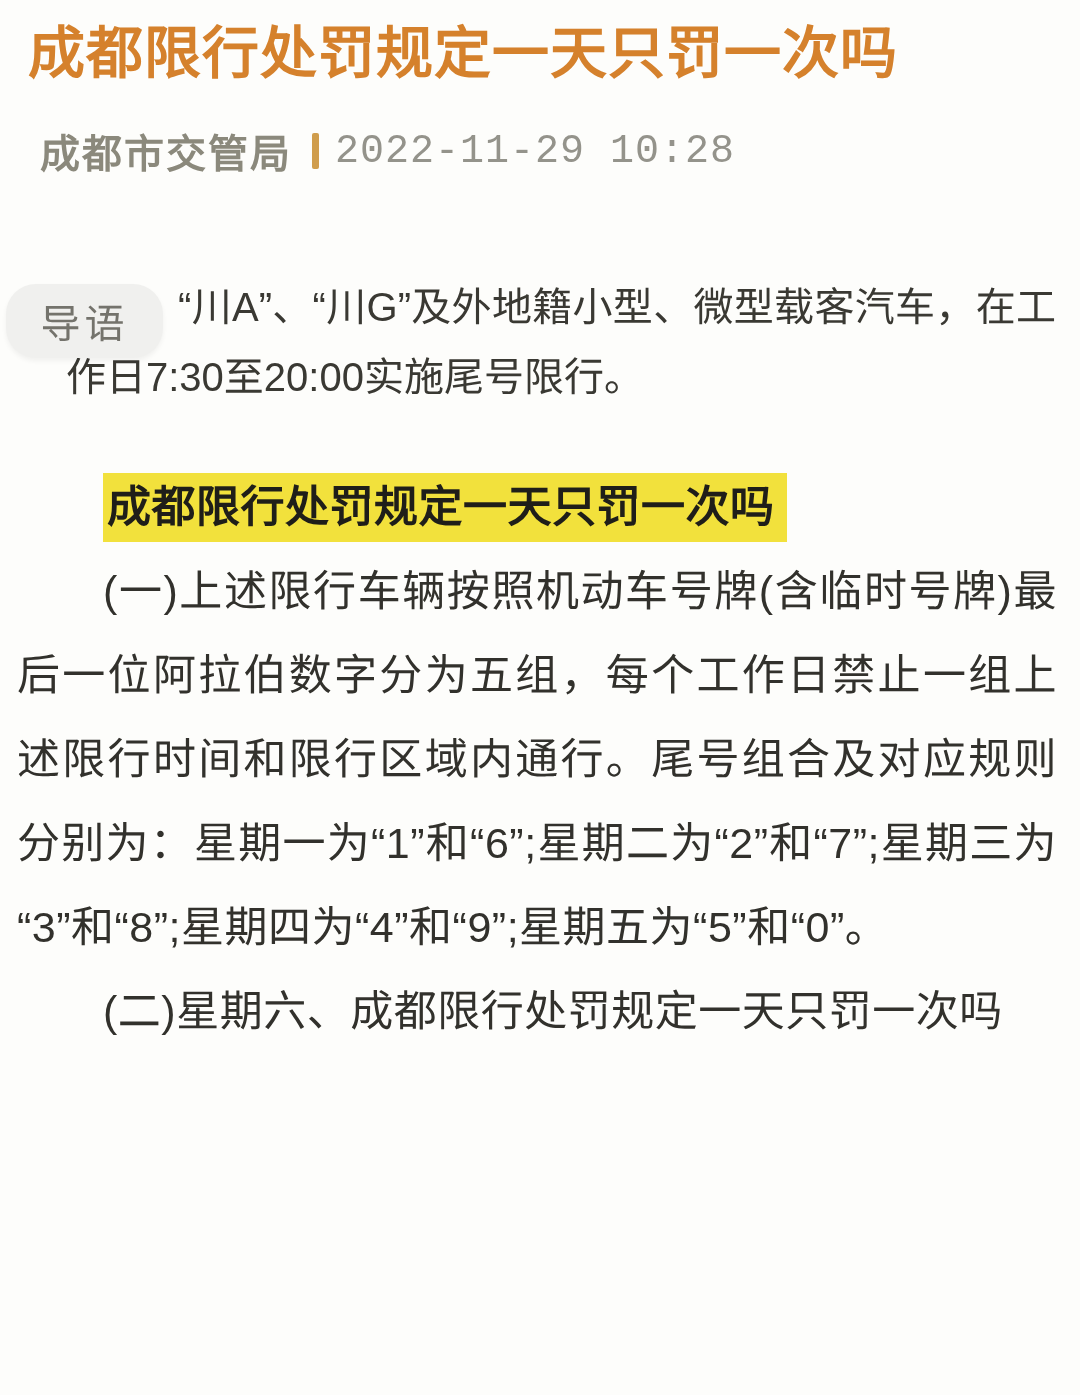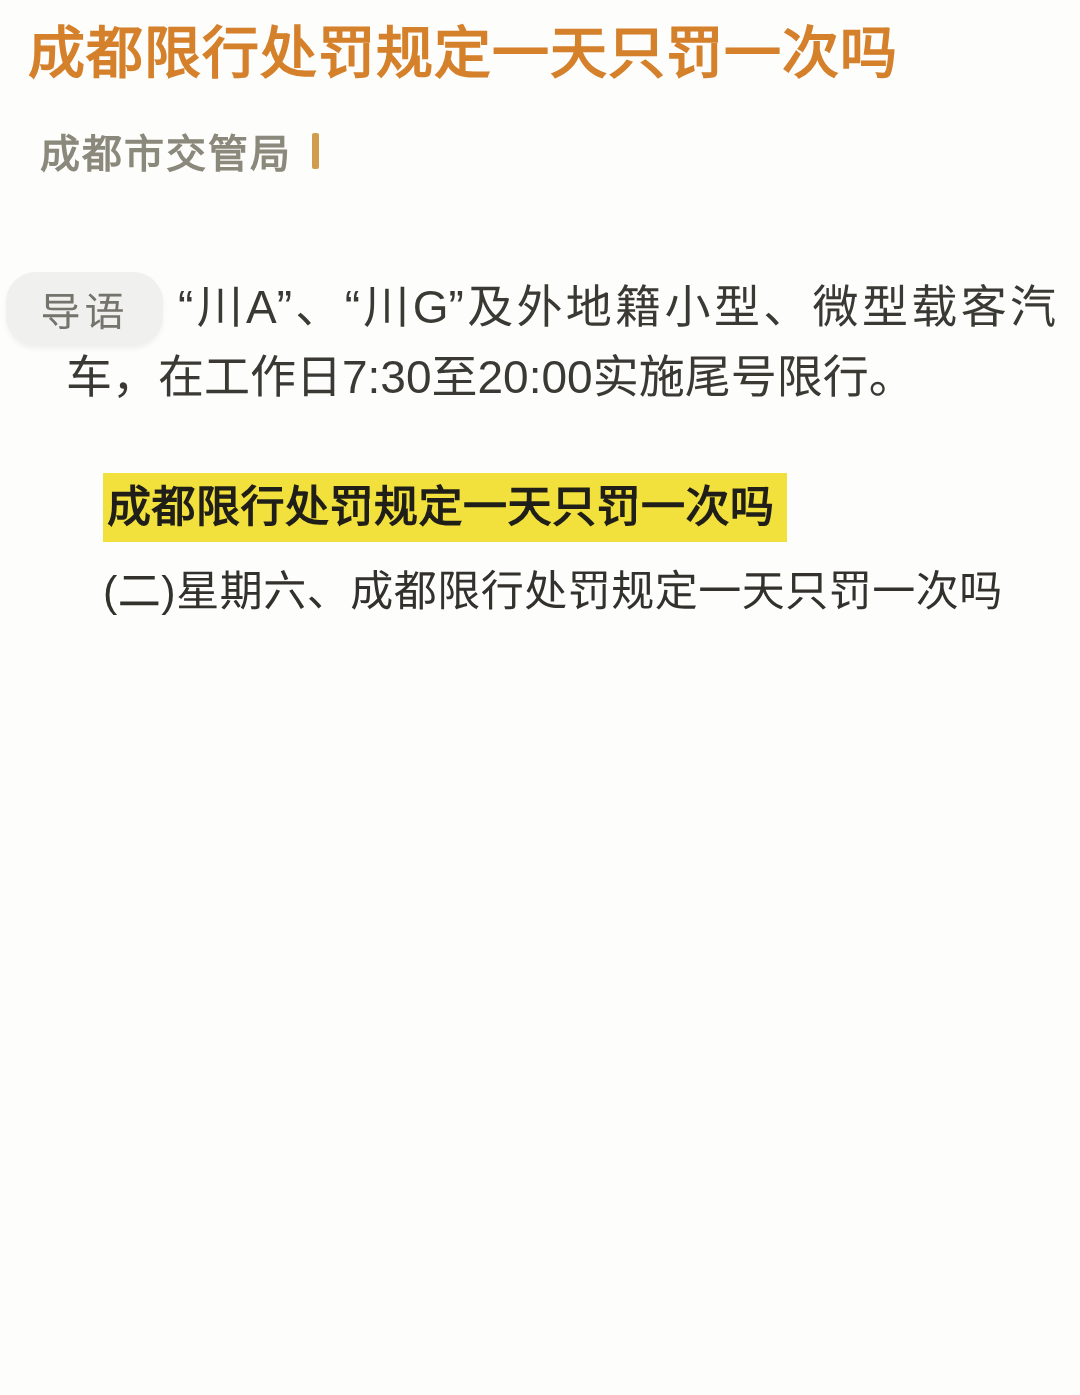--- a/index.html
+++ b/index.html
@@ -63,36 +63,36 @@
   }
 
   
   .lead {
     position: relative;
     margin: 92px 24px 0 66px;
   }
   .lead-pill {
     position: absolute;
     left: -60px;
-    top: 0;
+    top: 12px;
     width: 157px;
     height: 74px;
     border-radius: 30px;
     background: var(--color-lead-pill-bg);
     color: var(--color-lead-label);
     font-size: 40px;
     letter-spacing: 4px;
     display: flex;
     align-items: center;
     justify-content: center;
     box-shadow: 0 3px 5px rgba(0,0,0,0.05);
   }
   .lead-text {
     margin: 0;
-    font-size: 46px;
+    font-size: 40px;
     line-height: 70px;
     text-indent: 112px;
     text-align: justify;
     color: var(--color-lead-text);
   }
 
   
   .content {
     margin: 0 23px 0 17px;
   }
@@ -123,29 +123,31 @@
 </head>
 <body>
 
 <main>
 
   <h1 class="title">成都限行处罚规定一天只罚一次吗</h1>
 
   <div class="meta">
     <span class="meta-source">成都市交管局</span>
     <span class="meta-bar"></span>
+    <span class="meta-date">2022-11-29 10:28</span>
   </div>
 
   <div class="lead">
     <span class="lead-pill">导语</span>
     <p class="lead-text">“川A”、“川G”及外地籍小型、微型载客汽车，在工作日7:30至20:00实施尾号限行。</p>
   </div>
 
   <section class="content">
     <p class="hl-line"><mark class="hl">成都限行处罚规定一天只罚一次吗</mark></p>
 
 
 
+    <p>(一)上述限行车辆按照机动车号牌(含临时号牌)最后一位阿拉伯数字分为五组，每个工作日禁止一组上述限行时间和限行区域内通行。尾号组合及对应规则分别为：星期一为“1”和“6”;星期二为“2”和“7”;星期三为“3”和“8”;星期四为“4”和“9”;星期五为“5”和“0”。</p>
 
     <p>(二)星期六、成都限行处罚规定一天只罚一次吗</p>
   </section>
 
 </main>
 
 </body></html>

